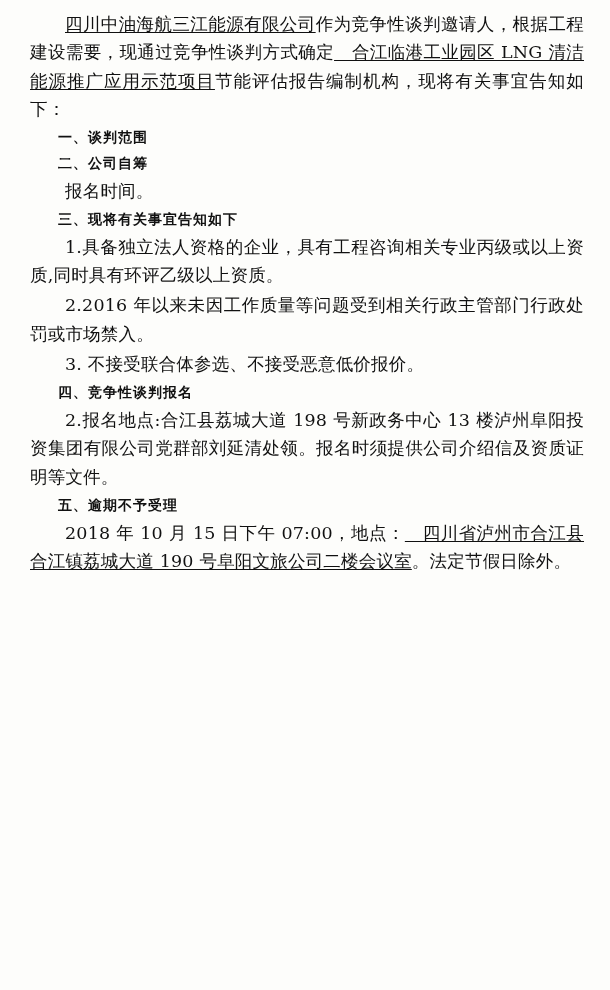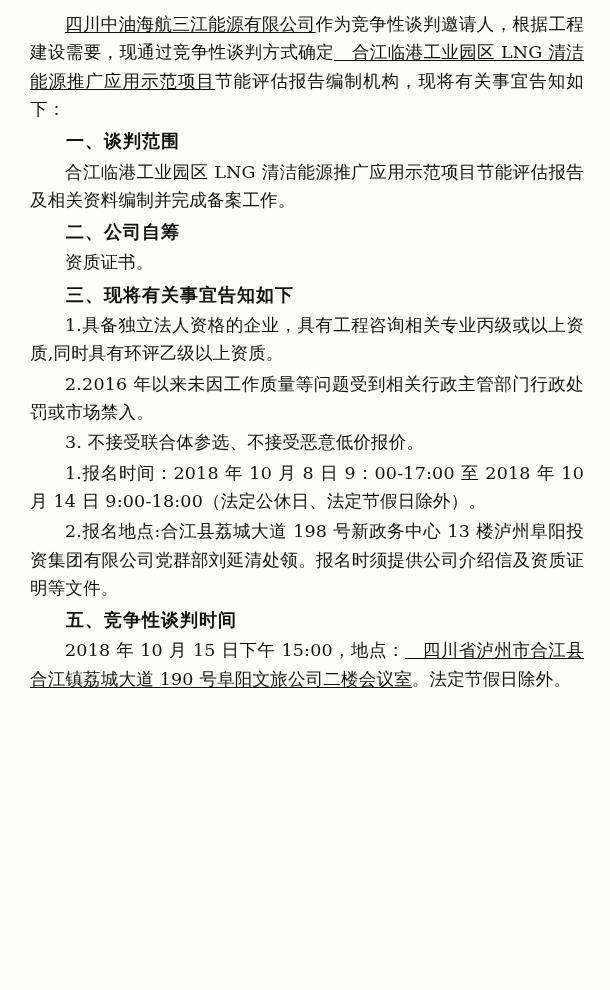--- a/index.html
+++ b/index.html
@@ -33,42 +33,41 @@
     text-align: justify;
     text-justify: inter-ideograph;
     letter-spacing: 0.2px;
   }
   .indent {
     text-indent: 2em;
   }
   .heading {
     font-weight: bold;
     text-indent: 2em;
-    font-size: 18px;
+    font-size: 14px;
     line-height: 1.62;
     margin: 3px 0 2px 0;
     letter-spacing: 1px;
   }
   .u {
     text-decoration: underline;
     text-underline-offset: 2px;
   }
 </style>
 </head>
 <body>
 
 <div class="page">
   <div class="doc" id="doc-root">
       <p class="indent"><span class="u">四川中油海航三江能源有限公司</span><span>作为竞争性谈判邀请人，根据工程建设需要，现通过竞争性谈判方式确定</span><span class="u">　合江临港工业园区 LNG 清洁能源推广应用示范项目</span><span>节能评估报告编制机构，现将有关事宜告知如下：</span></p>
       <p class="heading"><span>一、谈判范围</span></p>
-      <p class="indent"><span>合江临港工业园区 LNG 清洁能源推广应用示范项目节能评估报告及相关资料编制并完成备案工作。</span></p>
       <p class="heading"><span>二、公司自筹</span></p>
-      <p class="indent"><span>资质证书。</span></p>
+      <p class="indent"><span>报名时间。</span></p>
       <p class="heading"><span>三、现将有关事宜告知如下</span></p>
       <p class="indent"><span>1.具备独立法人资格的企业，具有工程咨询相关专业丙级或以上资质,同时具有环评乙级以上资质。</span></p>
       <p class="indent"><span>2.2016 年以来未因工作质量等问题受到相关行政主管部门行政处罚或市场禁入。</span></p>
       <p class="indent"><span>3. 不接受联合体参选、不接受恶意低价报价。</span></p>
-      <p class="indent"><span>1.报名时间：2018 年 10 月 8 日 9：00-17:00 至 2018 年 10 月 14 日 9:00-18:00（法定公休日、法定节假日除外）。</span></p>
+      <p class="heading"><span>四、竞争性谈判报名</span></p>
       <p class="indent"><span>2.报名地点:合江县荔城大道 198 号新政务中心 13 楼泸州阜阳投资集团有限公司党群部刘延清处领。报名时须提供公司介绍信及资质证明等文件。</span></p>
-      <p class="heading"><span>五、竞争性谈判时间</span></p>
-      <p class="indent"><span>2018 年 10 月 15 日下午 15:00，地点：</span><span class="u">　四川省泸州市合江县合江镇荔城大道 190 号阜阳文旅公司二楼会议室</span><span>。法定节假日除外。</span></p>
+      <p class="heading"><span>五、逾期不予受理</span></p>
+      <p class="indent"><span>2018 年 10 月 15 日下午 07:00，地点：</span><span class="u">　四川省泸州市合江县合江镇荔城大道 190 号阜阳文旅公司二楼会议室</span><span>。法定节假日除外。</span></p>
     </div>
 </div>
 
 </body></html>

